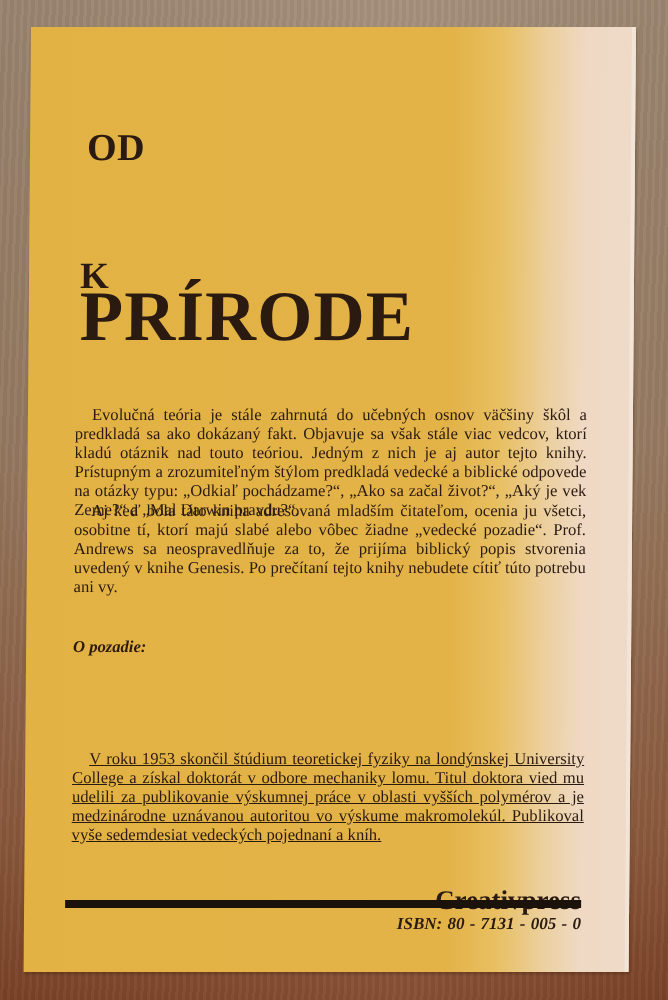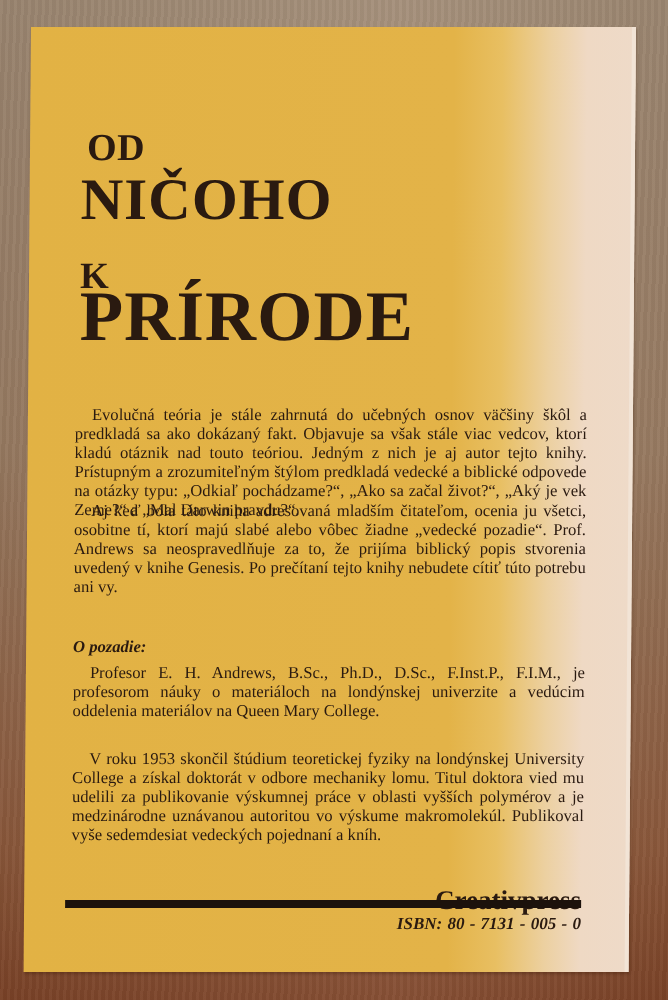--- a/index.html
+++ b/index.html
@@ -42,48 +42,46 @@
     .body-text {
       position: absolute; left: 47px; width: 512px; font-size: 16.6px; line-height: 19px;
       text-align: justify; margin: 0; text-indent: 17px;
     }
     .p1 { top: 378px; }
     .p2 { top: 474px; }
     .heading-about {
       position: absolute; left: 47px; top: 610px; font-size: 16.6px; font-style: italic; font-weight: bold;
     }
     .p3 { top: 636px; }
-    .p4 { top: 722px; }
+    .p4 { top: 722px; text-decoration: underline; }
     .publisher {
       position: absolute; right: 48px; top: 858px; font-size: 27px; font-weight: bold;
     }
     .rule {
       position: absolute; left: 41px; top: 873px; width: 516px; height: 8px; background: #1c120c;
     }
     .isbn {
       position: absolute; right: 48px; top: 887px; font-size: 17px; font-style: italic; font-weight: bold;
       word-spacing: 1px;
       margin-left: 13px;
     }
   </style>
 </head>
 <body>
 
 <div class="wood-grain"></div>
 
 <div class="book">
   <h1 class="title-line t-od">OD</h1>
-  <h1 class="title-line t-nicoho">NIČOHO</h1>
   <h1 class="title-line t-k">K</h1>
   <h1 class="title-line t-prirode">PRÍRODE</h1>
 
 
   <p class="body-text p1">Evolučná teória je stále zahrnutá do učebných osnov väčšiny škôl a predkladá sa ako dokázaný fakt. Objavuje sa však stále viac vedcov, ktorí kladú otáznik nad touto teóriou. Jedným z nich je aj autor tejto knihy. Prístupným a zrozumiteľným štýlom predkladá vedecké a biblické odpovede na otázky typu: „Odkiaľ pochádzame?“, „Ako sa začal život?“, „Aký je vek Zeme?“ a „Mal Darwin pravdu?“.</p>
   <p class="body-text p2">Aj keď bola táto kniha adresovaná mladším čitateľom, ocenia ju všetci, osobitne tí, ktorí majú slabé alebo vôbec žiadne „vedecké pozadie“. Prof. Andrews sa neospravedlňuje za to, že prijíma biblický popis stvorenia uvedený v knihe Genesis. Po prečítaní tejto knihy nebudete cítiť túto potrebu ani vy.</p>
 
   <div class="heading-about">O pozadie:</div>
-  <p class="body-text p3">Profesor E. H. Andrews, B.Sc., Ph.D., D.Sc., F.Inst.P., F.I.M., je profesorom náuky o materiáloch na londýnskej univerzite a vedúcim oddelenia materiálov na Queen Mary College.</p>
   <p class="body-text p4">V roku 1953 skončil štúdium teoretickej fyziky na londýnskej University College a získal doktorát v odbore mechaniky lomu. Titul doktora vied mu udelili za publikovanie výskumnej práce v oblasti vyšších polymérov a je medzinárodne uznávanou autoritou vo výskume makromolekúl. Publikoval vyše sedemdesiat vedeckých pojednaní a kníh.</p>
 
   <div class="publisher">Creativpress</div>
   <div class="rule"></div>
   <div class="isbn">ISBN:  80 - 7131 - 005 - 0</div>
 </div>
 
 </body></html>

